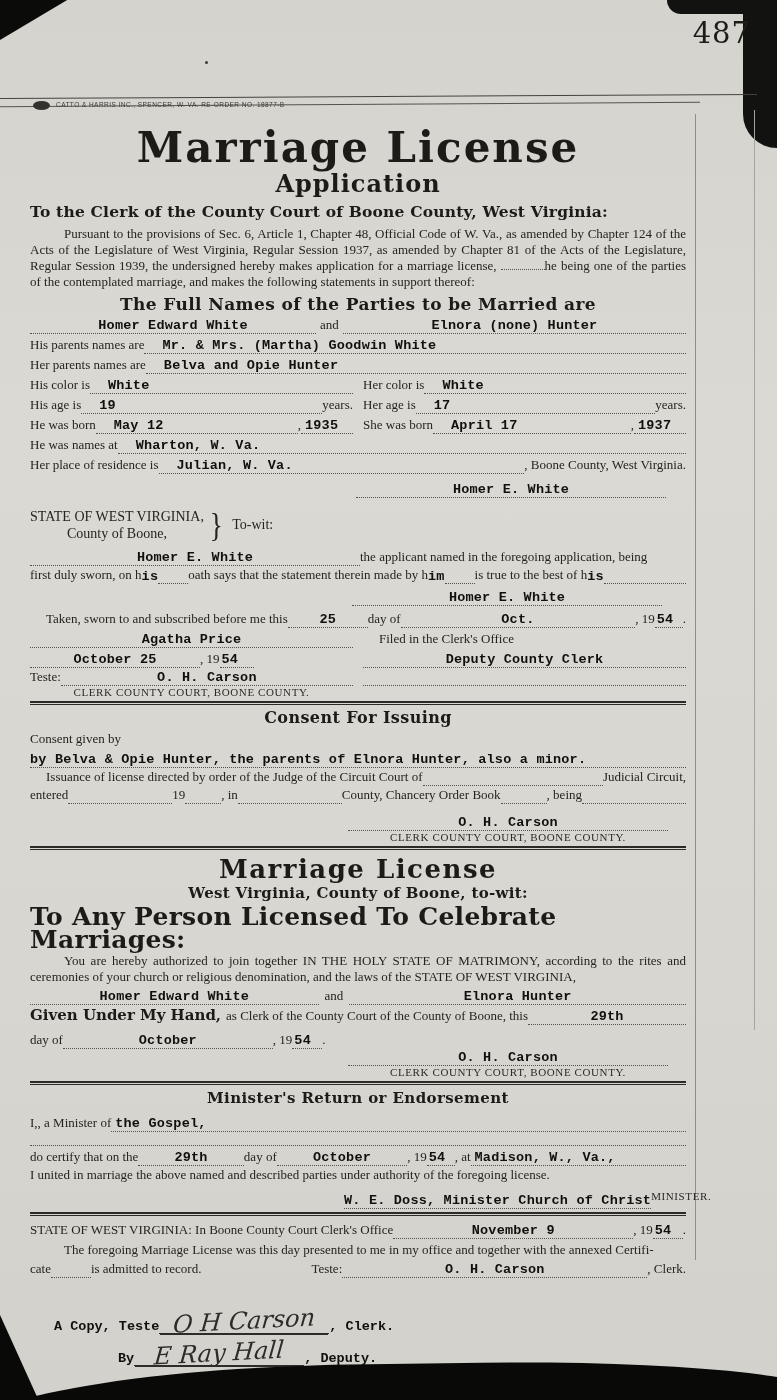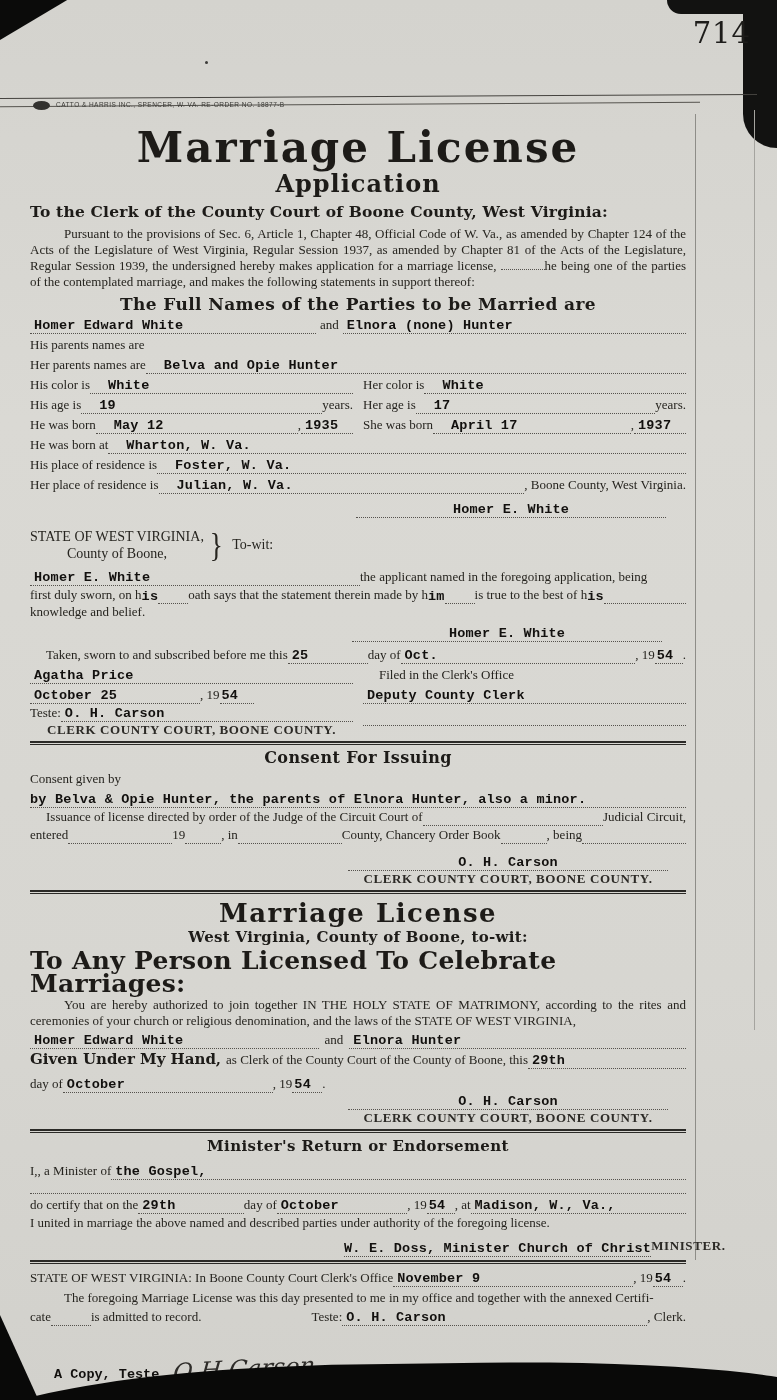--- a/index.html
+++ b/index.html
@@ -51,28 +51,28 @@
   .dots-inline { display:inline-block; width:44px; height:9px; border-bottom:1px dotted #55524d; }
 
   .center-head { text-align:center; font-size:17px; line-height:20px; margin-top:4px; letter-spacing:0.4px; }
 
   .row { display:flex; align-items:flex-end; min-height:20px; font-size:13px; }
   .lbl { white-space:nowrap; padding-bottom:1px; }
   .f { flex:1 1 auto; border-bottom:1px dotted #55524d; min-width:10px; }
   .t { font-family:"Liberation Mono", monospace; font-weight:700; font-size:13.5px;
        letter-spacing:0.2px; color:#12100e; white-space:nowrap; line-height:15px; }
   .f .t { padding:0 6px 0 18px; display:inline-block; }
-  .f.ctr { } .f.ctr .t { padding:0 4px; }
+  .f.ctr { text-align:center; } .f.ctr .t { padding:0 4px; }
   .half { display:flex; flex:1; align-items:flex-end; }
   .half + .half { margin-left:10px; }
 
   .sig-line { display:flex; align-items:flex-end; }
   .sig-spacer { flex:1; }
   .sig-box { width:310px; border-bottom:1px dotted #55524d; text-align:center; }
-  .caption { font-size:13px; font-weight:700; letter-spacing:0.6px; color:#2c2a26; text-align:center; }
+  .caption { font-size:11px; font-weight:400; letter-spacing:0.6px; color:#2c2a26; text-align:center; }
 
   .state-block { display:flex; align-items:center; margin-top:6px; min-height:42px; }
   .state-lines { text-align:center; font-size:14px; line-height:17px; }
   .brace { font-size:34px; font-weight:400; margin:0 8px 0 4px; color:#26241f; transform:scaleX(0.8); }
   .towit { font-size:14px; }
 
   .hr2 { border-top:2px solid #2b2a27; border-bottom:1px solid #2b2a27; height:4px; margin:3px 0; }
 
   h3.license-title { margin:4px 0 0 0; text-align:center; font-size:26px; line-height:30px; letter-spacing:1.5px; }
   .license-sub { text-align:center; font-size:15px; line-height:19px; letter-spacing:0.3px; }
@@ -88,21 +88,21 @@
   .small-gap { height:2px; }
 </style>
 </head>
 <body>
 
 <div class="paper">
   <div class="corner-tl"></div>
   <div class="corner-tr"></div>
   <div class="corner-tr2"></div>
   <div class="speck"></div>
-  <div class="pageno">714</div>
+  <div class="pageno">487</div>
   <div class="toprule1"></div>
   <div class="toprule2"></div>
   <div class="printer-logo"></div>
   <div class="printer-line">CATTO &amp; HARRIS INC., SPENCER, W. VA. RE-ORDER NO. 18877-B</div>
   <div class="vrule"></div>
   <div class="vrule2"></div>
 
   <div class="content">
 
     <h1 class="doc-title bl">Marriage License</h1>
@@ -114,20 +114,21 @@
     <div class="center-head bl">The Full Names of the Parties to be Married are</div>
 
     <div class="row">
       <span class="f ctr" style="flex:1.25"><span class="t">Homer Edward White</span></span>
       <span class="lbl" style="padding:0 4px 1px">and</span>
       <span class="f ctr" style="flex:1.5"><span class="t">Elnora (none) Hunter</span></span>
     </div>
 
     <div class="row">
       <span class="lbl">His parents names are</span>
+      <span class="f"><span class="t">Mr. &amp; Mrs. (Martha) Goodwin White</span></span>
     </div>
     <div class="row">
       <span class="lbl">Her parents names are</span>
       <span class="f"><span class="t">Belva and Opie Hunter</span></span>
     </div>
 
     <div class="row">
       <span class="half">
         <span class="lbl">His color is</span>
         <span class="f"><span class="t">White</span></span>
@@ -160,26 +161,22 @@
       </span>
       <span class="half">
         <span class="lbl">She was born</span>
         <span class="f"><span class="t">April 17</span></span>
         <span class="lbl">,</span>
         <span class="f" style="max-width:52px"><span class="t" style="padding-left:4px">1937</span></span>
       </span>
     </div>
 
     <div class="row">
-      <span class="lbl">He was born at</span>
+      <span class="lbl">He was names at</span>
       <span class="f"><span class="t">Wharton, W. Va.</span></span>
-    </div>
-    <div class="row">
-      <span class="lbl">His place of residence is</span>
-      <span class="f"><span class="t">Foster,  W. Va.</span></span>
     </div>
     <div class="row">
       <span class="lbl">Her place of residence is</span>
       <span class="f"><span class="t">Julian, W. Va.</span></span>
       <span class="lbl">, Boone County, West Virginia.</span>
     </div>
 
     <div class="sig-line" style="margin-top:5px">
       <span class="sig-spacer"></span>
       <span class="sig-box"><span class="t">Homer E. White</span></span>
@@ -204,21 +201,20 @@
       <span class="lbl">first duly sworn, on h</span>
         <span class="t">is</span>
       <span class="f" style="max-width:30px"></span>
       <span class="lbl">oath says that the statement therein made by h</span>
         <span class="t">im</span>
       <span class="f" style="max-width:30px"></span>
       <span class="lbl">is true to the best of h</span>
         <span class="t">is</span>
       <span class="f"></span>
     </div>
-    <div style="font-size:13px; line-height:16px">knowledge and belief.</div>
 
     <div class="sig-line" style="margin-top:3px">
       <span class="sig-spacer"></span>
       <span class="sig-box"><span class="t">Homer E. White</span></span>
       <span style="width:24px"></span>
     </div>
 
     <div class="row" style="margin-top:2px">
       <span class="indent" style="width:16px"></span>
       <span class="lbl">Taken, sworn to and subscribed before me this</span>

